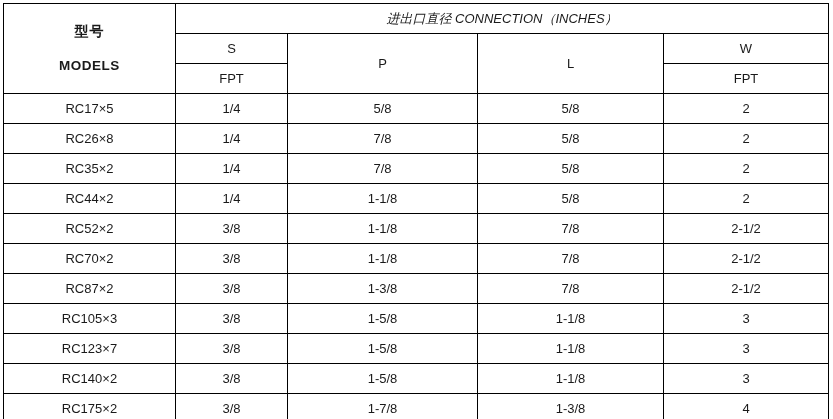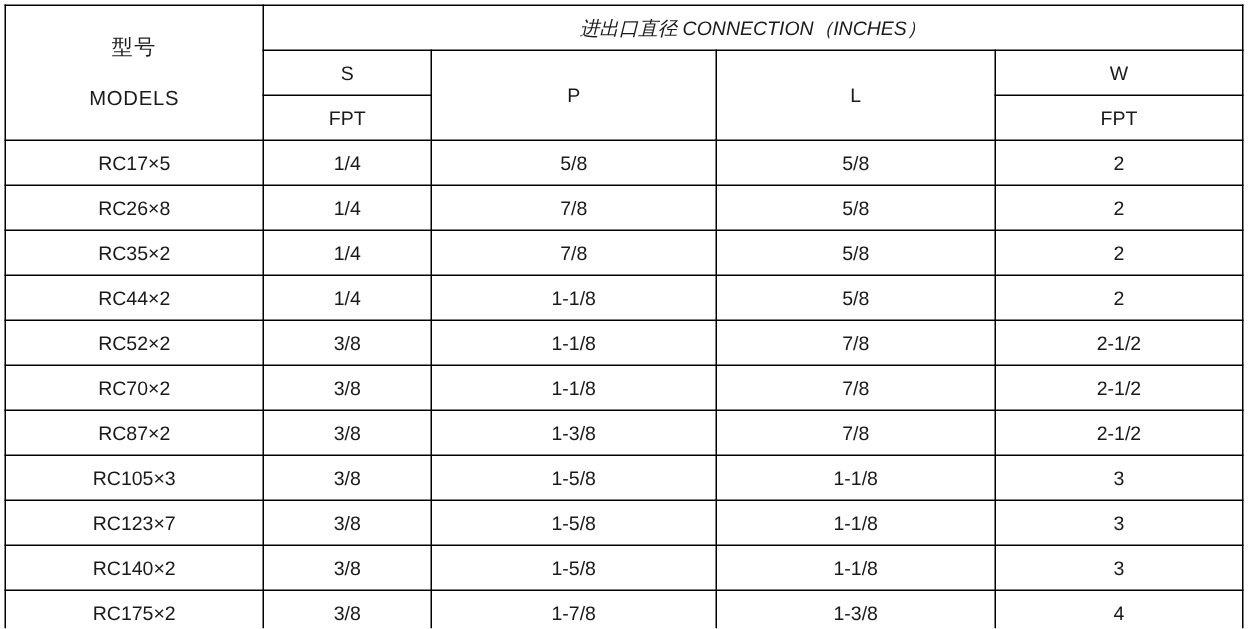--- a/index.html
+++ b/index.html
@@ -49,27 +49,27 @@
   .hdr-sub {
     font-size: 13px;
     height: 27px;
   }
   .hdr-fpt {
     font-size: 12px;
     height: 27px;
   }
   .model-cell-top {
     font-size: 14px;
-    font-weight: normal;
+    font-weight: bold;
     letter-spacing: 1px;
     padding-bottom: 2px;
   }
   .model-cell-bottom {
     font-size: 13.5px;
-    font-weight: normal;
+    font-weight: bold;
     letter-spacing: 0.5px;
     padding-top: 2px;
   }
   .model-stack {
     display: flex;
     flex-direction: column;
     justify-content: center;
     align-items: center;
     gap: 14px;
     height: 100%;

